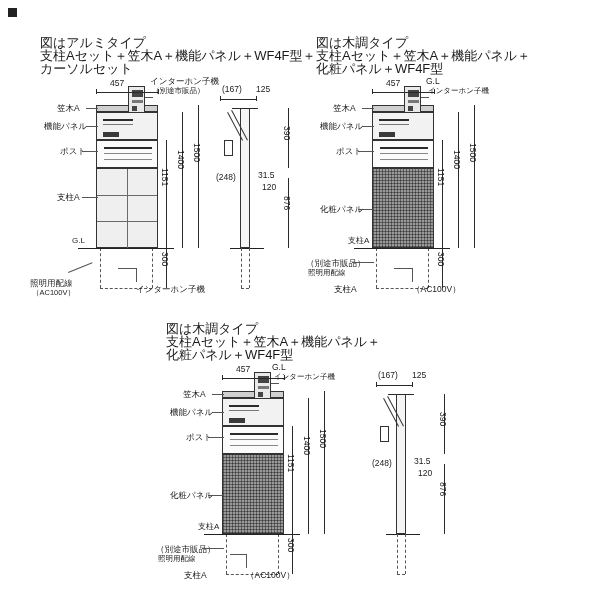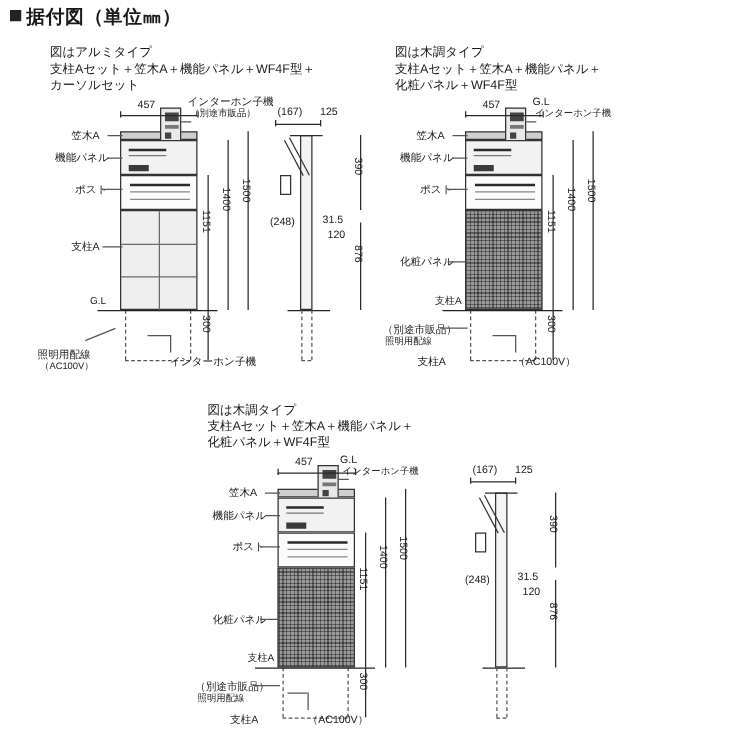--- a/index.html
+++ b/index.html
@@ -18,21 +18,21 @@
     position:absolute;left:8px;top:4px;
     font-size:15px;font-weight:bold;letter-spacing:.5px;
     white-space:nowrap;
   }
   .page-title .sq{
     display:inline-block;width:9px;height:9px;background:#222;
     margin-right:4px;vertical-align:1px;
   }
 
   
-  .cap{position:absolute;font-size:10px;line-height:13px;white-space:pre;}
+  .cap{position:absolute;font-size:13px;line-height:13px;white-space:pre;}
   .lbl{position:absolute;font-size:8.5px;line-height:10px;white-space:nowrap;}
   .dim{position:absolute;font-size:8.5px;white-space:nowrap;}
   .dimv{position:absolute;font-size:8.5px;white-space:nowrap;
          writing-mode:vertical-rl;text-orientation:mixed;letter-spacing:0;}
   .small{font-size:7.5px;}
 
   
   .h{position:absolute;height:0;border-top:1px solid #2a2a2a;}
   .v{position:absolute;width:0;border-left:1px solid #2a2a2a;}
   .hthin{position:absolute;height:0;border-top:1px solid #6a6a6a;}
@@ -70,21 +70,21 @@
 
   .sideview-pole{position:absolute;background:#f4f4f4;border:1px solid #333;box-sizing:border-box;}
   .armline{position:absolute;border-top:1px solid #333;height:0;transform-origin:0 0;}
 </style>
 </head>
 <body>
 
 <div class="root">
 
   <div class="page-title">
-    <span class="sq"></span><span>据付図（単位㎜）</span>
+    <span class="sq"></span>
   </div>
 
   <div>
 
     <div class="cap" style="left:40px;top:36px;">図はアルミタイプ
 支柱Aセット＋笠木A＋機能パネル＋WF4F型＋
 カーソルセット</div>
 
     <div class="kasagi" style="left:96px;top:105px;width:62px;height:7px;"></div>
 

